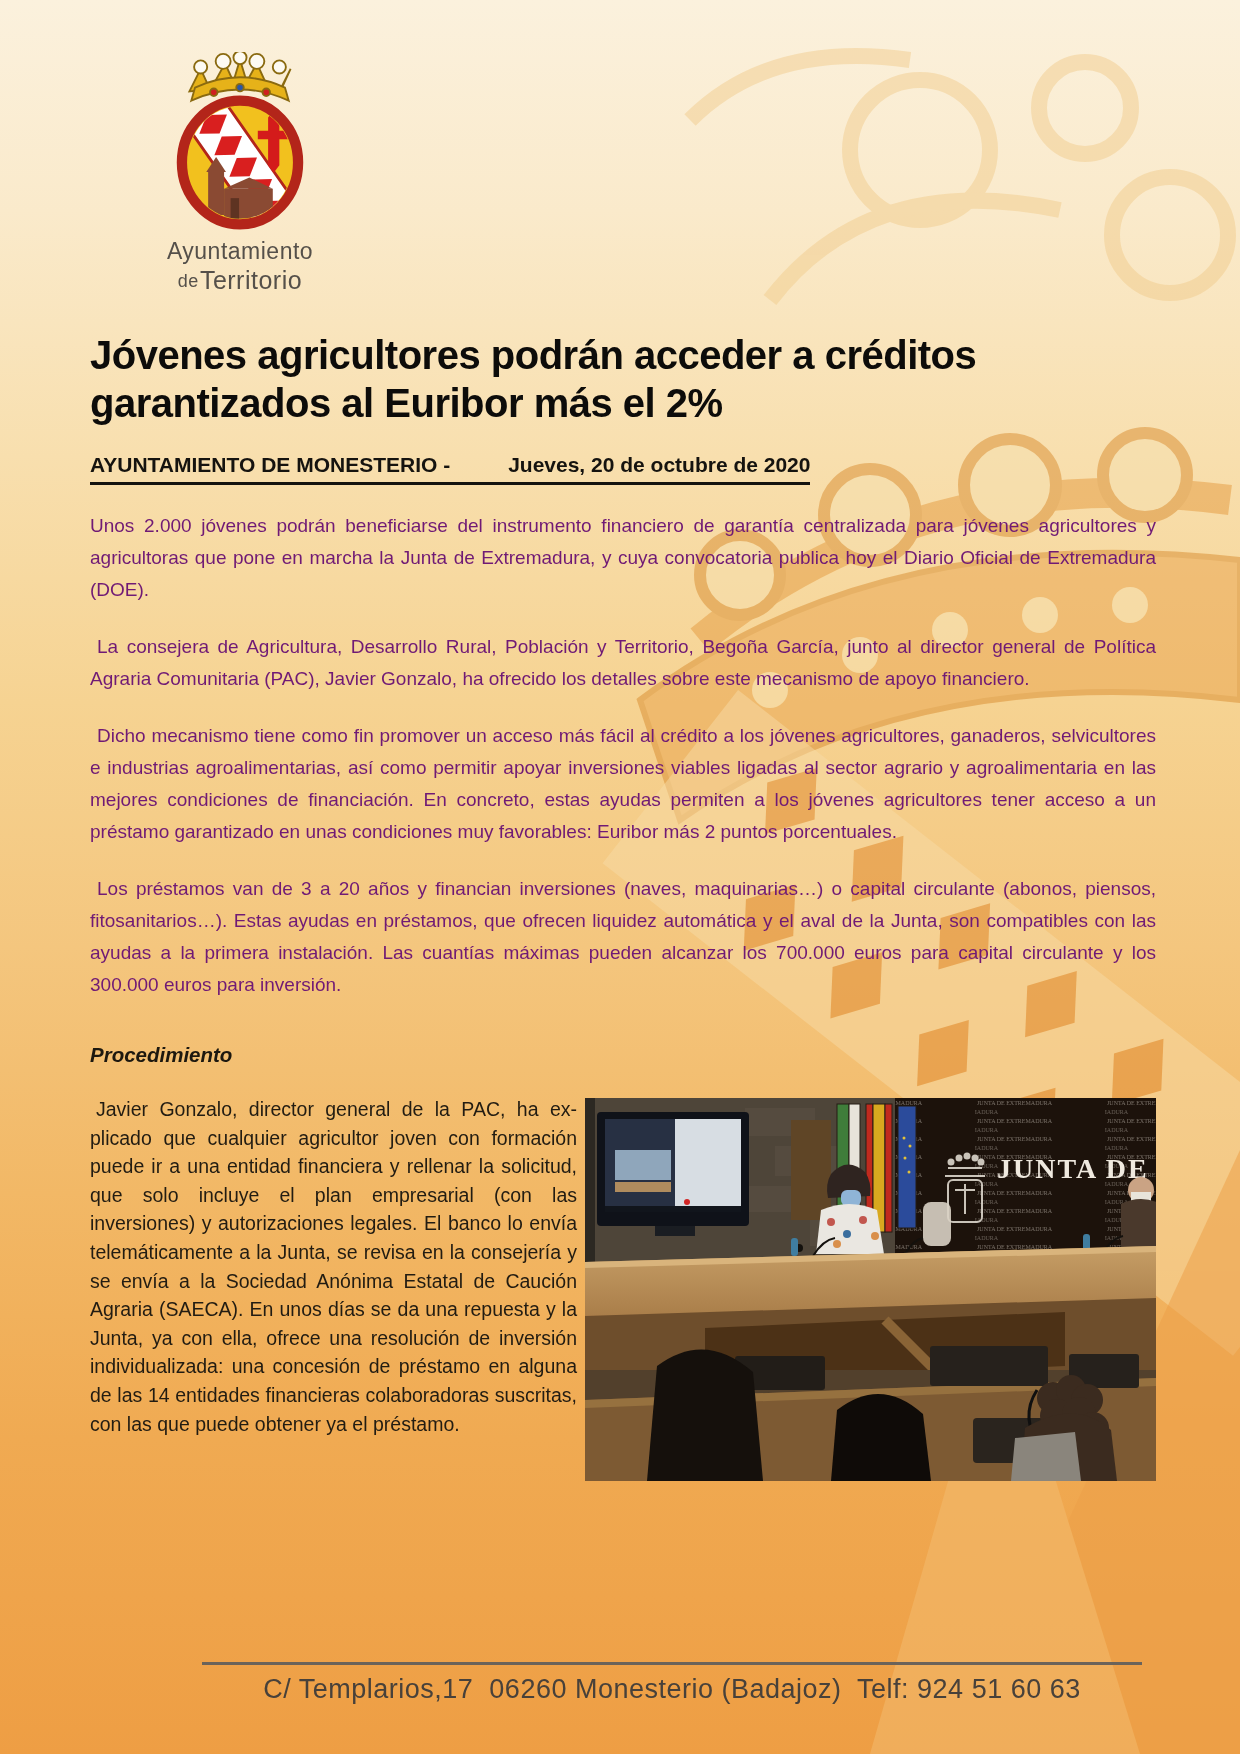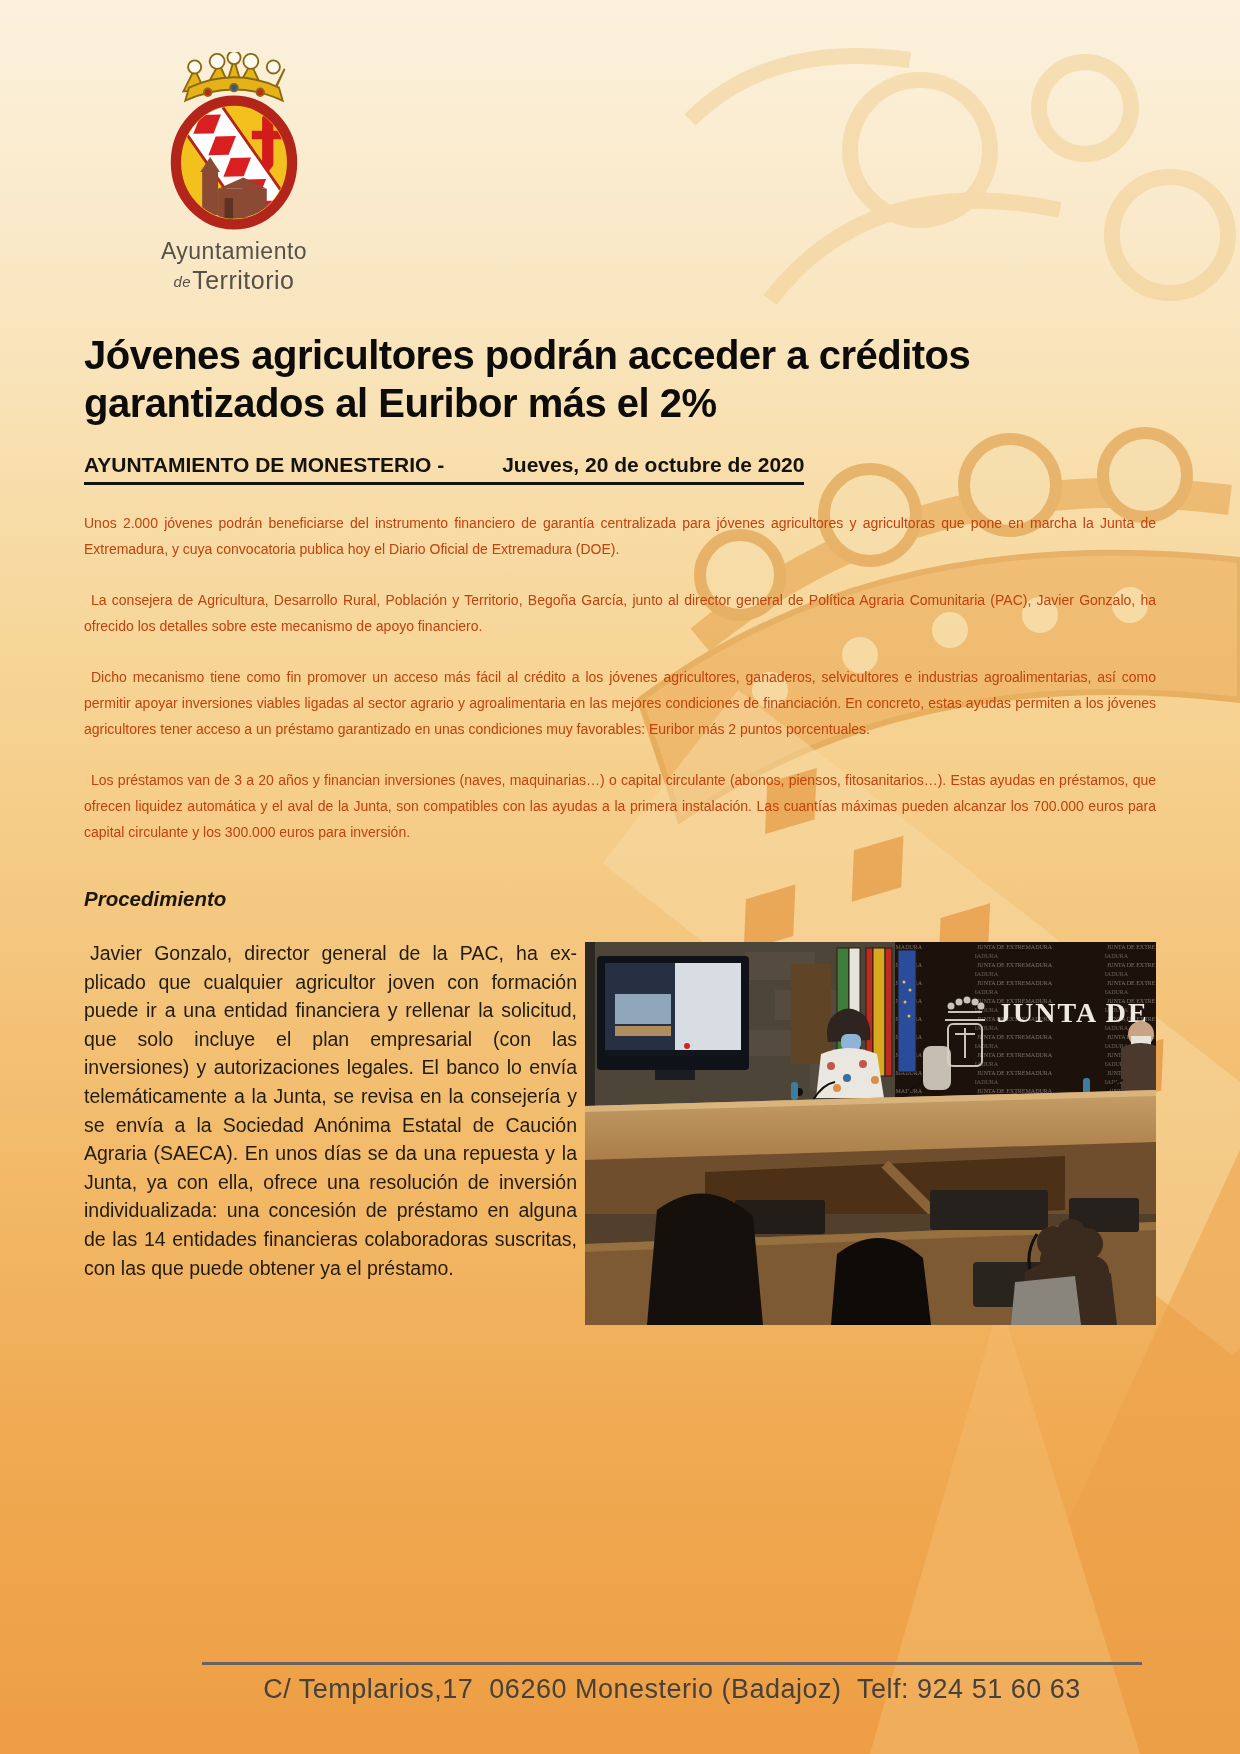--- a/index.html
+++ b/index.html
@@ -8,50 +8,50 @@
     position:relative;
     overflow:hidden;
     font-family:"Liberation Sans","DejaVu Sans",sans-serif;
     color:#221c12;
     background:linear-gradient(180deg,
       #fbf1dd 0%, #faeacb 12%, #f8dfae 26%, #f6d392 40%,
       #f4c67e 54%, #f2b866 68%, #f0aa52 82%, #ee9e44 100%);
   }
   .watermark{ position:absolute; top:0; right:0; width:800px; height:1754px; pointer-events:none; }
   .page{ position:relative; width:1240px; height:1754px; }
-  .content{ position:relative; padding:0 84px; }
+  .content{ position:relative; padding:0 84px;margin-left:6px; }
 
   
   .masthead{ padding:52px 0 0 20px; }
   .logo-block{ width:260px; text-align:center; }
   .crest{ display:block; margin:0 auto; }
   .logo-line1{ margin-top:8px; font-size:23px; color:#55504a; letter-spacing:.5px; }
   .logo-line2{ font-size:25px; color:#55504a; margin-top:1px; letter-spacing:.5px;}
-  .logo-de{ font-size:15px; vertical-align:2px; margin-right:1px;font-style:italic; }
+  .logo-de{ font-size:18px; vertical-align:2px; margin-right:1px; }
 
   
   h1.headline{
     margin-top:36px; max-width:1000px;
     font-size:40px; line-height:48px; font-weight:700;
     letter-spacing:-.5px; color:#0d0c0a;
   }
   .byline{ margin-top:26px; }
   .byline-inner{
     display:inline-block; border-bottom:3px solid #15130f; padding-bottom:5px;
     font-weight:700; font-size:21px; color:#15130f;
   }
   .byline-date{ margin-left:58px; }
 
   
   h2.sec{ font-size:20.5px; font-weight:700; color:#1d180f; }
   h2.sec1{ margin-top:64px; }
   h2.sec2{ margin-top:42px;font-style:italic; }
   p.body{
-    margin-top:25px; font-size:14px; line-height:26px;
-    text-align:justify; color:#c2410c;
+    margin-top:25px; font-size:19px; line-height:32px;
+    text-align:justify; color:#701a75;
   }
   p.ind{ text-indent:7px; }
 
   
   .procedure{ margin-top:28px; }
   .procedure::after{ content:""; display:block; clear:both; }
   figure.photo{
     float:right; width:571px; height:383px; margin:3px 0 0 8px;
     overflow:hidden;
   }

